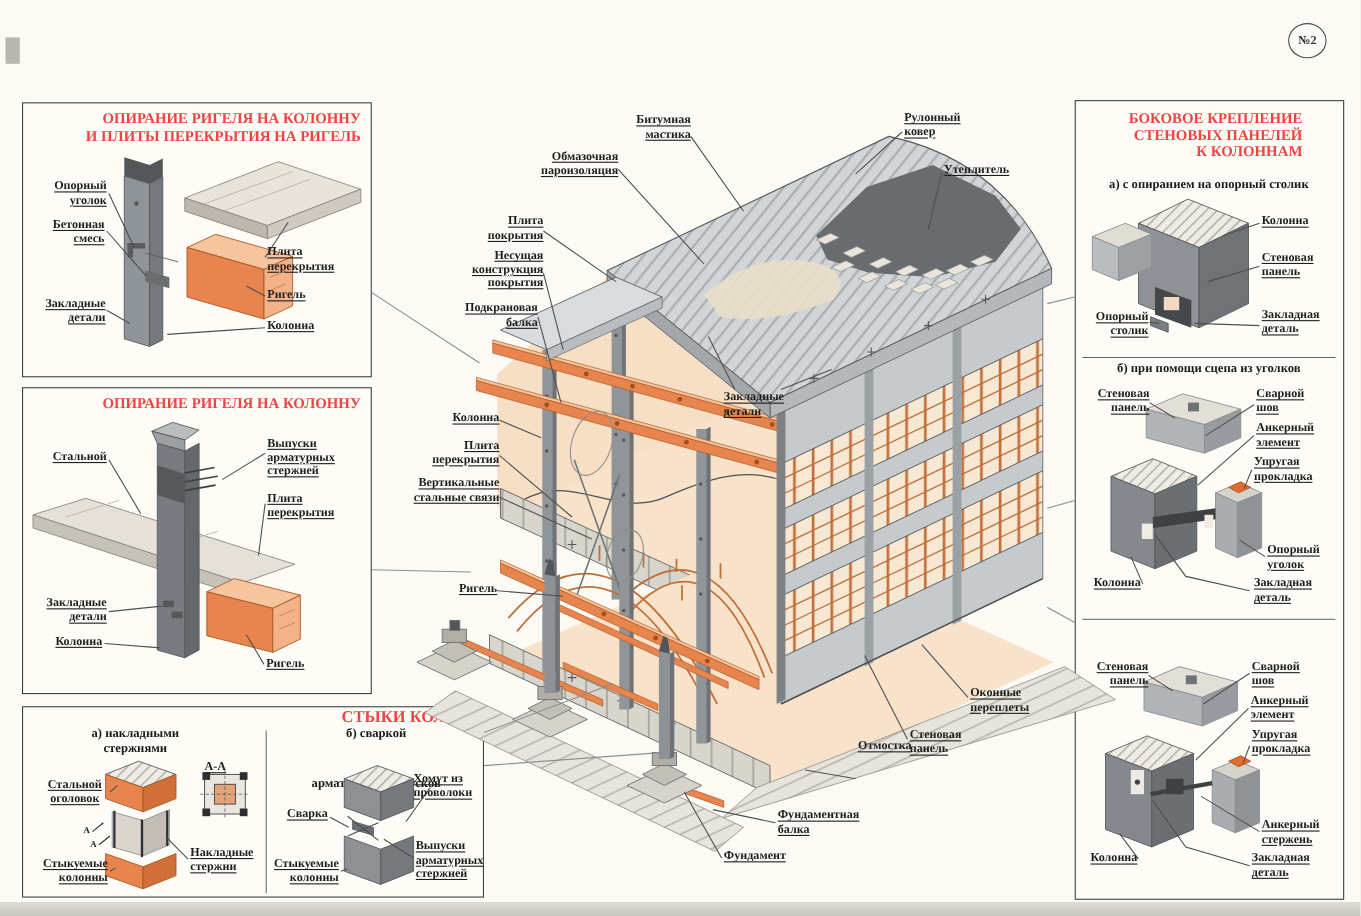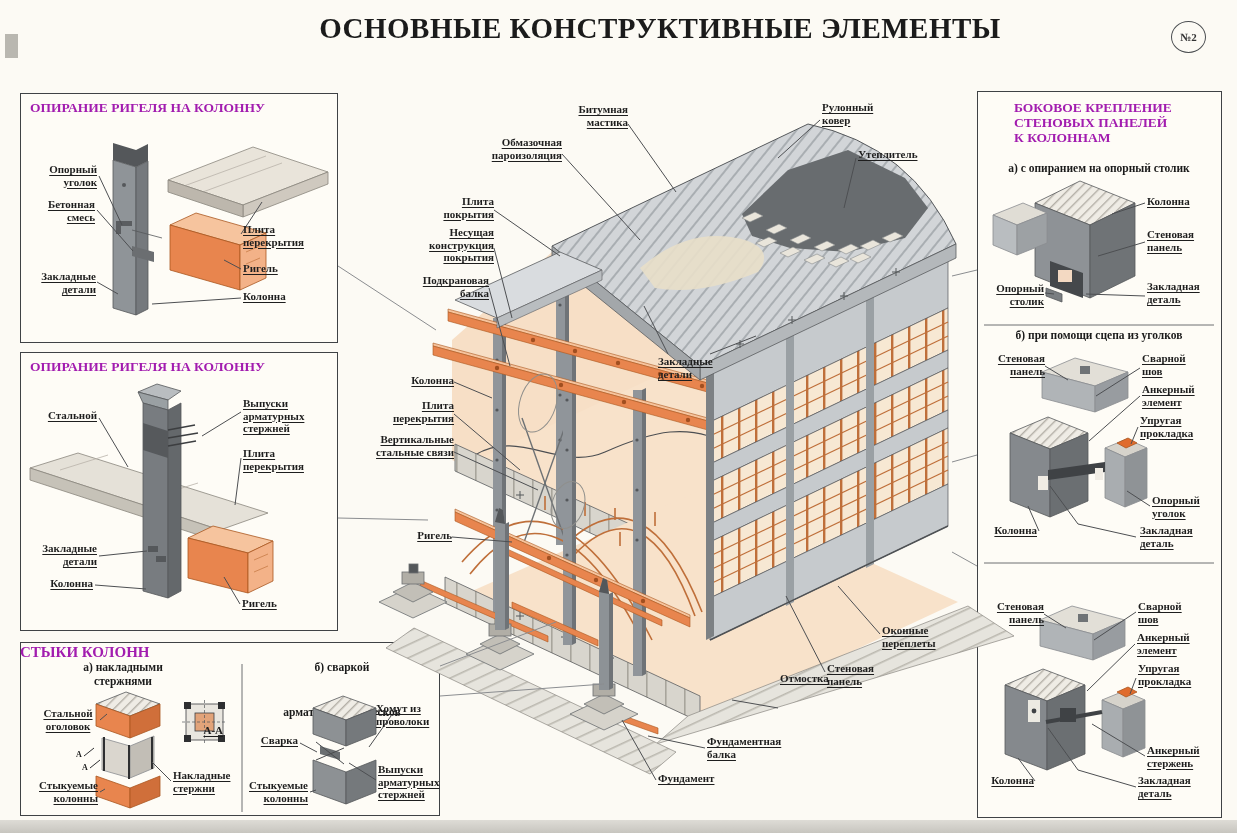--- a/index.html
+++ b/index.html
@@ -4,38 +4,37 @@
 <style>
   html,body{margin:0;padding:0;background:#e9e7e1;}
   .page{position:relative;width:1237px;height:833px;background:#fcfaf4;overflow:hidden;
         font-family:"Liberation Serif","DejaVu Serif",serif;}
   .title-line{position:absolute;left:210px;width:900px;text-align:center;
         font-weight:bold;font-size:29px;letter-spacing:.5px;color:#1b1b1b;}
   .badge{position:absolute;left:1171px;top:21px;width:33px;height:30px;border:1.5px solid #4a4d50;
         border-radius:50%;display:flex;align-items:center;justify-content:center;
         font-size:11px;font-weight:bold;color:#333;}
   .panel{position:absolute;border:1.6px solid #3f4245;background:#fefcf6;box-sizing:border-box;}
-  .ptitle{position:absolute;text-align:left;font-weight:bold;font-size:13.5px;color:#a21caf;line-height:15.5px;}
+  .ptitle{position:absolute;text-align:right;font-weight:bold;font-size:13.5px;color:#ef4444;line-height:15.5px;}
   .ptitle-lg{font-size:15px;}
   .sub{position:absolute;text-align:center;font-weight:bold;font-size:11.5px;color:#1a1a1a;line-height:13.5px;}
   .lbl{position:absolute;font-weight:bold;font-size:11px;line-height:12.5px;color:#1e1e1e;
         text-decoration:underline;text-underline-offset:2px;z-index:3;}
-  .r{text-align:right;} .c{text-align:right;margin-top:33px;}
+  .r{text-align:right;} .c{text-align:left;}
   svg.art{position:absolute;left:0;top:0;z-index:1;}
   .panel{z-index:0;}
   .bottom-strip{position:absolute;left:0;top:820px;width:1237px;height:13px;
         background:linear-gradient(#dedcd6,#c7c5bf);z-index:4;}
   .edge-mark{position:absolute;left:5px;top:34px;width:13px;height:24px;background:#b9b7b0;z-index:4;}
 </style>
 </head>
 <body>
 
 <div class="page">
 
-  <div class="title-line" style="top:12px;">ОСНОВНЫЕ КОНСТРУКТИВНЫЕ ЭЛЕМЕНТЫ</div>
   <div class="badge">№2</div>
   <div class="edge-mark"></div>
 
   <div class="panel" style="left:20px;top:93px;width:318px;height:250px;"></div>
   <div class="panel" style="left:20px;top:352px;width:318px;height:279px;"></div>
   <div class="panel" style="left:20px;top:642px;width:420px;height:174px;"></div>
   <div class="panel" style="left:977px;top:91px;width:245px;height:727px;"></div>
 
   <svg class="art" width="1237" height="833" viewBox="0 0 1237 833">
     <defs>
@@ -465,20 +464,21 @@
   <div class="lbl r" style="left:379px;top:399px;width:75px;">Плита перекрытия</div>
   <div class="lbl r" style="left:364px;top:433px;width:90px;">Вертикальные стальные связи</div>
   <div class="lbl r" style="left:392px;top:529px;width:60px;">Ригель</div>
   <div class="lbl" style="left:882px;top:624px;width:78px;">Оконные переплеты</div>
   <div class="lbl" style="left:827px;top:662px;width:70px;">Стеновая панель</div>
   <div class="lbl" style="left:780px;top:672px;width:80px;">Отмостка</div>
   <div class="lbl" style="left:707px;top:735px;width:95px;">Фундаментная балка</div>
   <div class="lbl" style="left:658px;top:772px;width:85px;">Фундамент</div>
 
   <div class="ptitle" style="left:30px;top:100px;width:298px;">ОПИРАНИЕ РИГЕЛЯ НА КОЛОННУ</div>
+  <div class="ptitle" style="left:30px;top:116px;width:298px;">И ПЛИТЫ ПЕРЕКРЫТИЯ НА РИГЕЛЬ</div>
   <div class="lbl r" style="left:35px;top:163px;width:62px;">Опорный уголок</div>
   <div class="lbl r" style="left:33px;top:198px;width:62px;">Бетонная смесь</div>
   <div class="lbl r" style="left:28px;top:270px;width:68px;">Закладные детали</div>
   <div class="lbl" style="left:243px;top:223px;width:75px;">Плита перекрытия</div>
   <div class="lbl" style="left:243px;top:262px;width:50px;">Ригель</div>
   <div class="lbl" style="left:243px;top:290px;width:55px;">Колонна</div>
 
   <div class="ptitle" style="left:30px;top:359px;width:298px;">ОПИРАНИЕ РИГЕЛЯ НА КОЛОННУ</div>
   <div class="lbl r" style="left:47px;top:409px;width:50px;">Стальной</div>
   <div class="lbl" style="left:243px;top:397px;width:75px;">Выпуски арматурных стержней</div>

